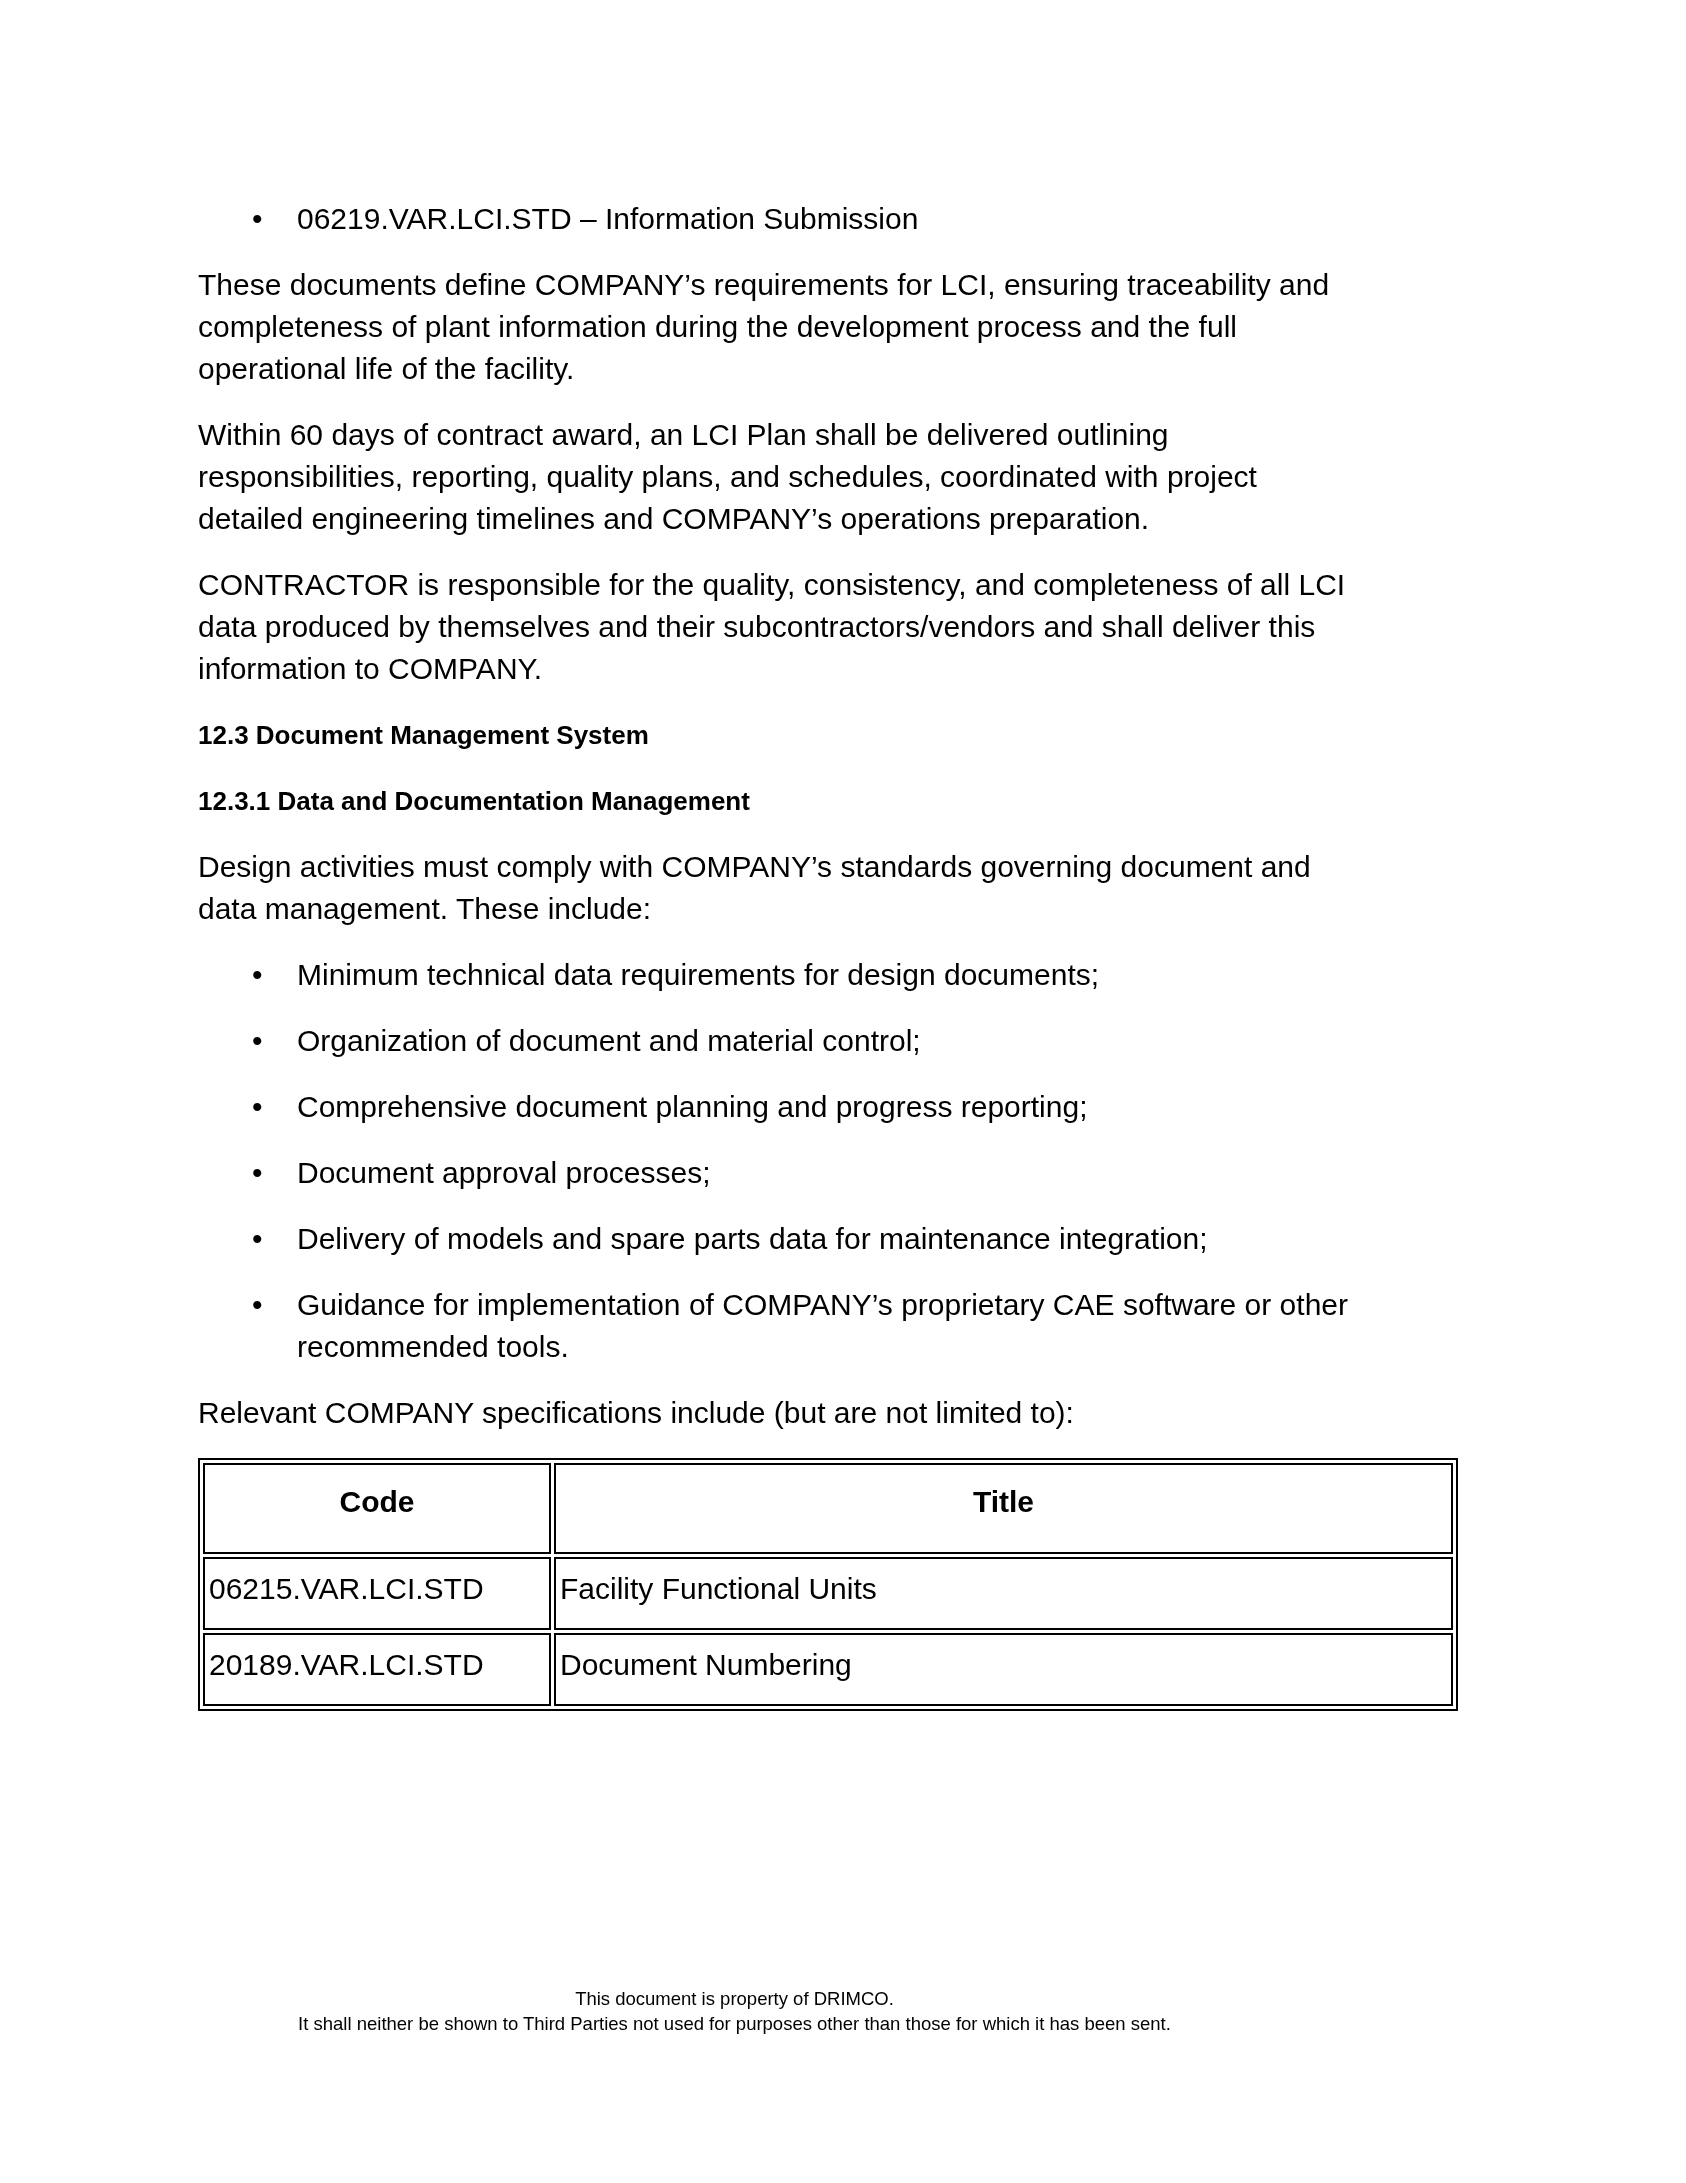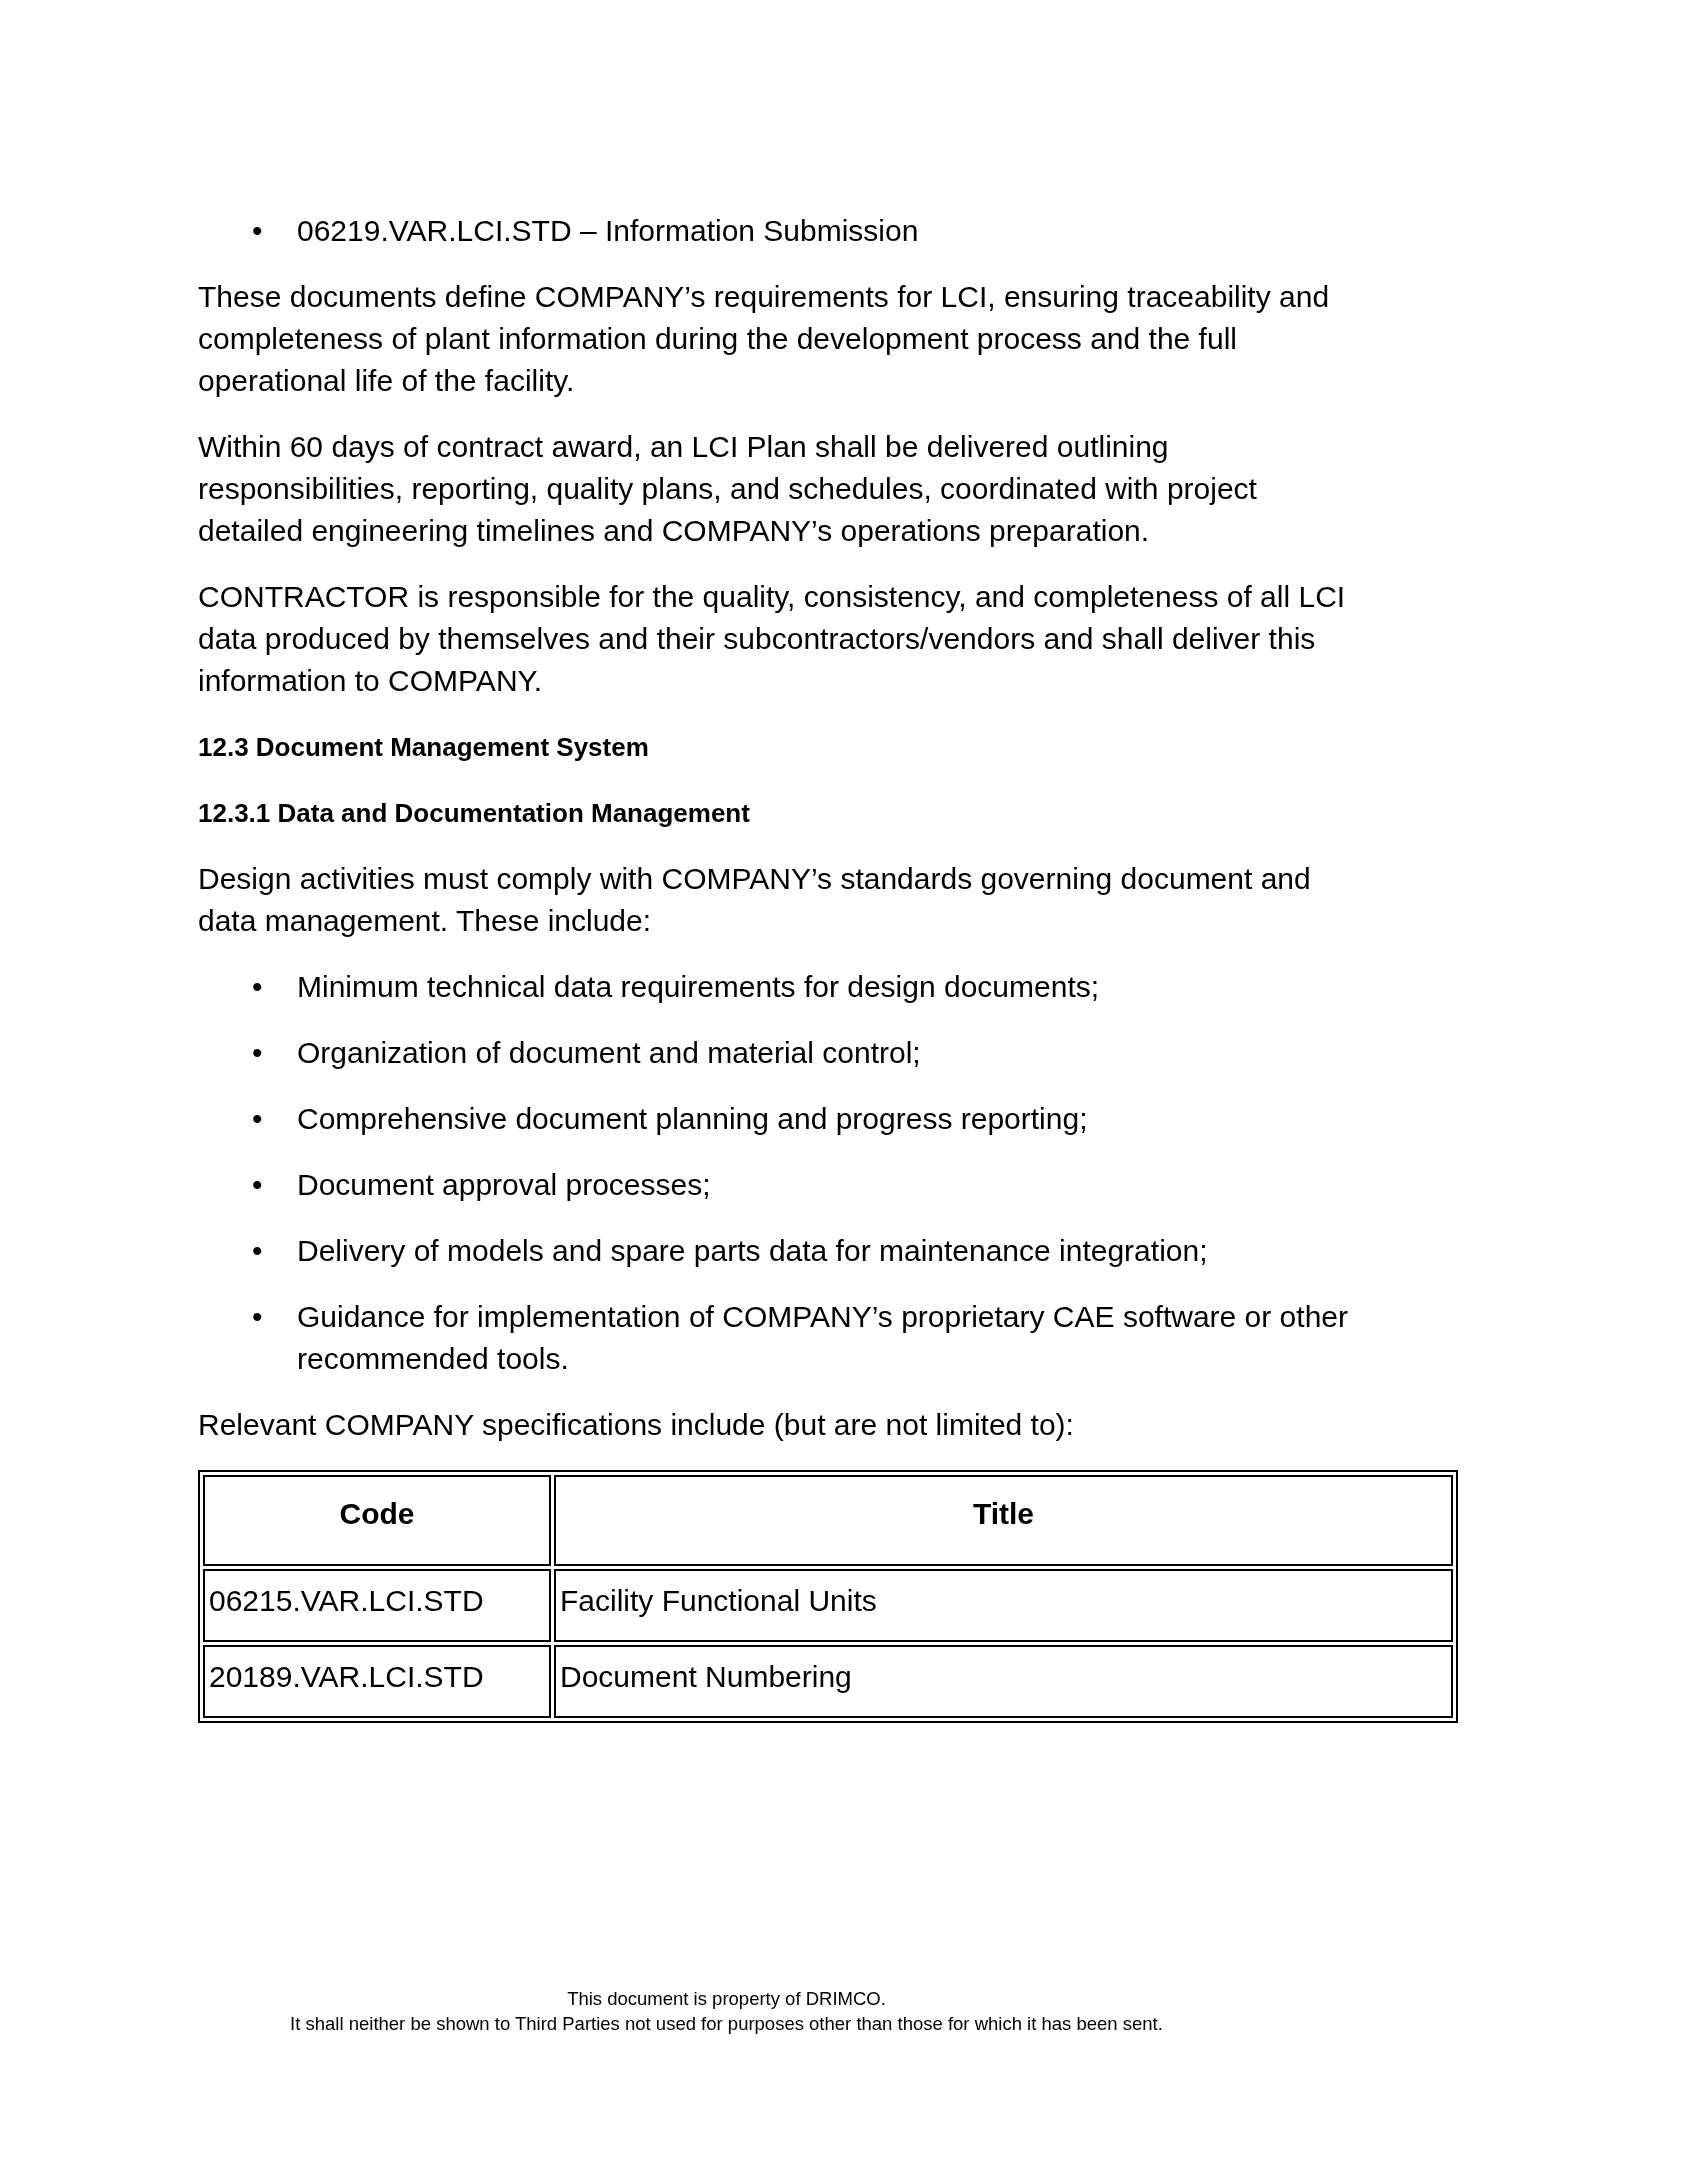--- a/index.html
+++ b/index.html
@@ -19,21 +19,20 @@
     position: relative;
     width: 1687px;
     height: 2183px;
     box-sizing: border-box;
     padding: 198px 179px 0 198px;
   }
   .content {
     width: 1329px;
     font-size: 30px;
     line-height: 42px;
-    margin-top: 12px;
   }
   p.para {
     margin: 0 0 24px 0;
     white-space: pre-line;
   }
   ul.bullets {
     list-style: none;
     margin: 0 0 24px 0;
     padding: 0 0 0 99px;
   }
@@ -77,21 +76,21 @@
     padding-top: 16px;
   }
   table.spec-table td {
     height: 73px;
     text-align: left;
     padding: 9.3px 4px 0 4px;
   }
   .col-code { width: 348px; }
   .footer {
     position: absolute;
-    left: 0;
+    left: 8px;
     top: 1987px;
     width: 1453px;
     text-align: center;
     font-size: 18.5px;
     line-height: 24.5px;
   }
 </style>
 </head>
 <body>
 

